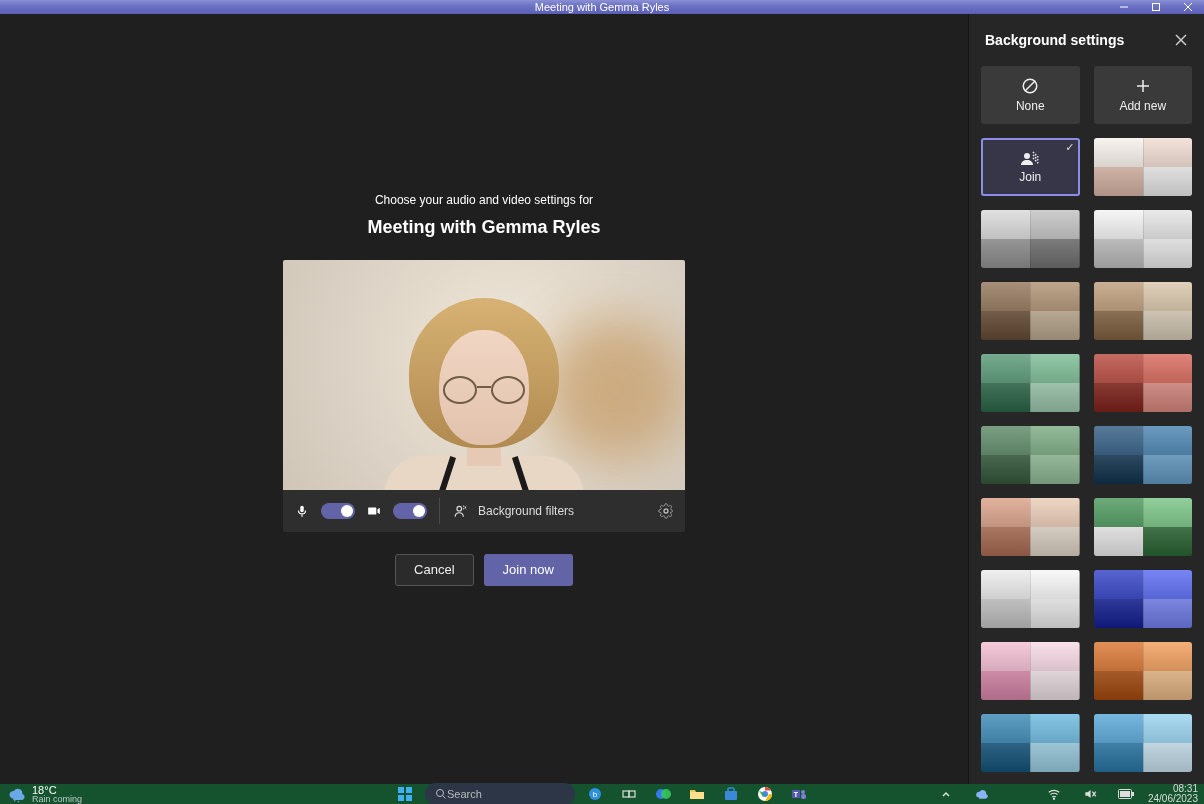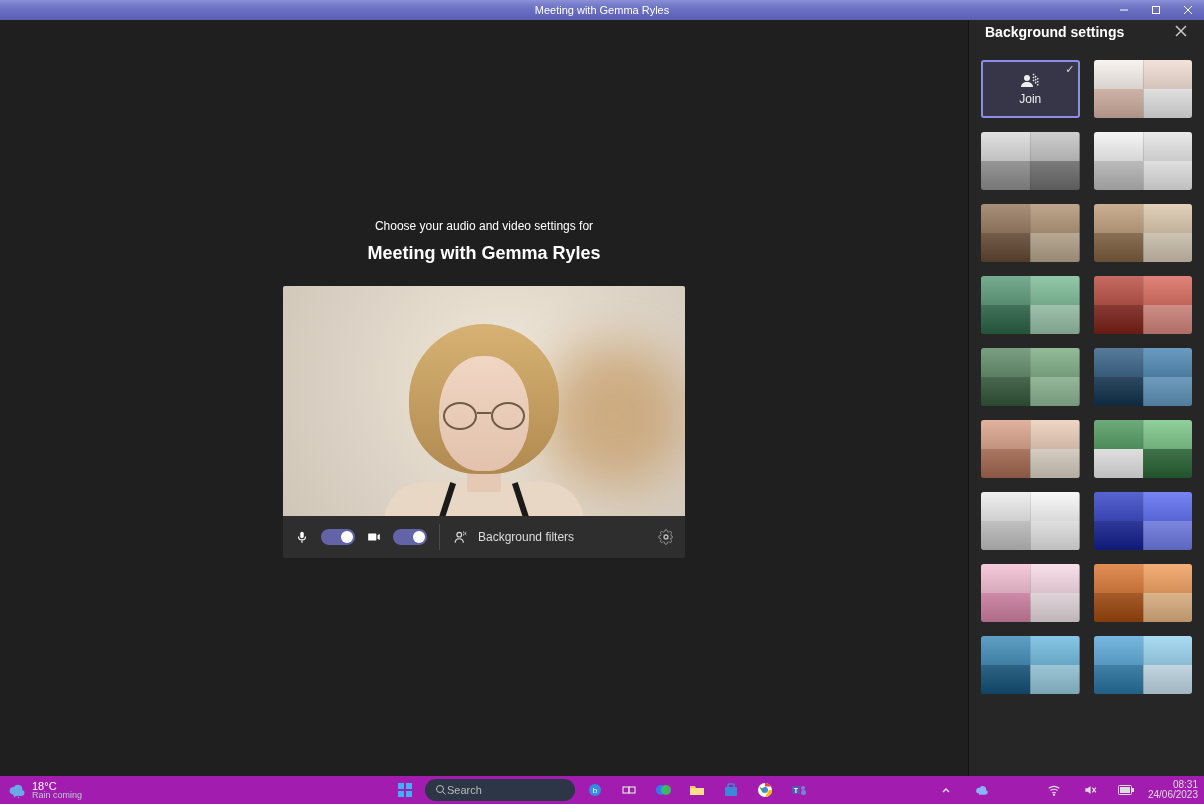--- a/index.html
+++ b/index.html
@@ -99,41 +99,41 @@
     cursor:pointer; border:1px solid transparent;
   }
   .btn-secondary { background:#2b2b2b; color:#eee; border:1px solid #555; }
   .btn-primary { background:#6264a7; color:#fff; }
 
   
   .sidepanel {
     width:236px; background:#262626; border-left:1px solid #141414; display:flex; flex-direction:column;
   }
   .sp-header {
-    height:40px; display:flex; align-items:flex-start; justify-content:space-between; padding:4px 16px;
+    height:52px; display:flex; align-items:center; justify-content:space-between; padding:4px 16px;
     color:#fff; font-size:14px; font-weight:600;
   }
   .sp-close { color:#ccc; cursor:pointer; }
   .sp-body { flex:1; overflow:hidden; padding:0 12px 12px 12px; }
   .thumb-grid { display:grid; grid-template-columns:1fr 1fr; gap:14px; }
   .thumb {
     height:58px; border-radius:3px; background:#3a3a3a; position:relative; overflow:hidden;
     display:flex; flex-direction:column; align-items:center; justify-content:center;
     color:#eee; font-size:12px; gap:4px; cursor:pointer;
   }
   .thumb.first-row { height:58px; }
   .thumb.selected { outline:2px solid #8a8ee6; outline-offset:-2px; background:#363648; }
   .thumb .check { position:absolute; top:3px; right:5px; color:#ddd; font-size:11px; }
   .thumb .ticon { font-size:16px; }
   .thumb svg { width:100%; height:100%; display:block; }
   .thumb.img { padding:0; }
 
   
   .taskbar {
-    height:28px; background:#a21caf; display:flex; align-items:center; color:#ddd; font-size:11px;
+    height:28px; background:#14532d; display:flex; align-items:center; color:#ddd; font-size:11px;
     position:relative;
   }
   .taskbar .weather { display:flex; align-items:center; gap:6px; padding:0 8px; min-width:120px; }
   .taskbar .weather .deg { font-size:11px; color:#fff; }
   .taskbar .weather .sub { font-size:9px; color:#bcc; margin-top:-2px;}
   .taskbar .center { position:absolute; left:50%; transform:translateX(-50%); display:flex; align-items:center; gap:6px; }
   .taskbar .search {
     display:flex; align-items:center; background:#2c3646; border-radius:14px; height:22px; width:150px;
     padding:0 10px; color:#bbb;
   }
@@ -222,37 +222,63 @@
           </div>
           <div class="iconbtn gearbtn">
             <svg width="16" height="16" viewBox="0 0 24 24" fill="none" stroke="#bbb" stroke-width="2">
                 <circle cx="12" cy="12" r="3"></circle>
                 <path d="M19.4 15a1.7 1.7 0 0 0 .34 1.87l.06.06a2 2 0 1 1-2.83 2.83l-.06-.06a1.7 1.7 0 0 0-1.87-.34 1.7 1.7 0 0 0-1 1.56V21a2 2 0 1 1-4 0v-.09a1.7 1.7 0 0 0-1-1.56 1.7 1.7 0 0 0-1.87.34l-.06.06a2 2 0 1 1-2.83-2.83l.06-.06A1.7 1.7 0 0 0 4.6 15a1.7 1.7 0 0 0-1.56-1H3a2 2 0 1 1 0-4h.09A1.7 1.7 0 0 0 4.6 9a1.7 1.7 0 0 0-.34-1.87l-.06-.06A2 2 0 1 1 7.03 4.2l.06.06A1.7 1.7 0 0 0 9 4.6a1.7 1.7 0 0 0 1-1.56V3a2 2 0 1 1 4 0v.09a1.7 1.7 0 0 0 1 1.56 1.7 1.7 0 0 0 1.87-.34l.06-.06a2 2 0 1 1 2.83 2.83l-.06.06A1.7 1.7 0 0 0 19.4 9c.14.34.22.7.22 1.07V10a2 2 0 1 1 0 4h-.09c-.37 0-.73.08-1.07.22z" stroke-width="1"></path>
               </svg>
           </div>
         </div>
       </div>
 
+      <div class="action-row">
+        <div class="btn btn-secondary">
+          <span>Cancel</span>
+        </div>
+        <div class="btn btn-primary">
+          <span>Join now</span>
+        </div>
+      </div>
     </div>
   </div>
 
   <div class="sidepanel">
     <div class="sp-header">
       <span>Background settings</span>
       <span class="sp-close">
         <svg width="14" height="14" viewBox="0 0 14 14">
             <line x1="2" y1="2" x2="12" y2="12" stroke="#ccc" stroke-width="1.5"></line>
             <line x1="12" y1="2" x2="2" y2="12" stroke="#ccc" stroke-width="1.5"></line>
           </svg>
       </span>
     </div>
     <div class="sp-body">
       <div class="thumb-grid" id="thumb-grid">
 
-
+        <div class="thumb first-row">
+          <span class="ticon">
+            <svg width="18" height="18" viewBox="0 0 24 24" fill="none" stroke="#eee" stroke-width="2">
+                <circle cx="12" cy="12" r="9"></circle>
+                <line x1="5" y1="19" x2="19" y2="5"></line>
+              </svg>
+          </span>
+          <span>None</span>
+        </div>
+
+        <div class="thumb first-row">
+          <span class="ticon">
+            <svg width="18" height="18" viewBox="0 0 24 24" stroke="#eee" stroke-width="2">
+                <line x1="12" y1="4" x2="12" y2="20"></line>
+                <line x1="4" y1="12" x2="20" y2="12"></line>
+              </svg>
+          </span>
+          <span>Add new</span>
+        </div>
 
         <div class="thumb selected">
           <span class="check">✓</span>
           <span class="ticon">
             <svg width="22" height="16" viewBox="0 0 22 16" fill="none" stroke="#eee" stroke-width="1.5">
               <circle cx="8" cy="6" r="3" fill="#eee" stroke="none"></circle>
               <path d="M2 15c0-3 2.5-5 6-5s6 2 6 5" fill="#eee" stroke="none"></path>
               <line x1="14" y1="2" x2="20" y2="8" stroke-dasharray="1.5 1.5"></line>
               <line x1="14" y1="5" x2="20" y2="11" stroke-dasharray="1.5 1.5"></line>
               <line x1="14" y1="8" x2="20" y2="14" stroke-dasharray="1.5 1.5"></line>

